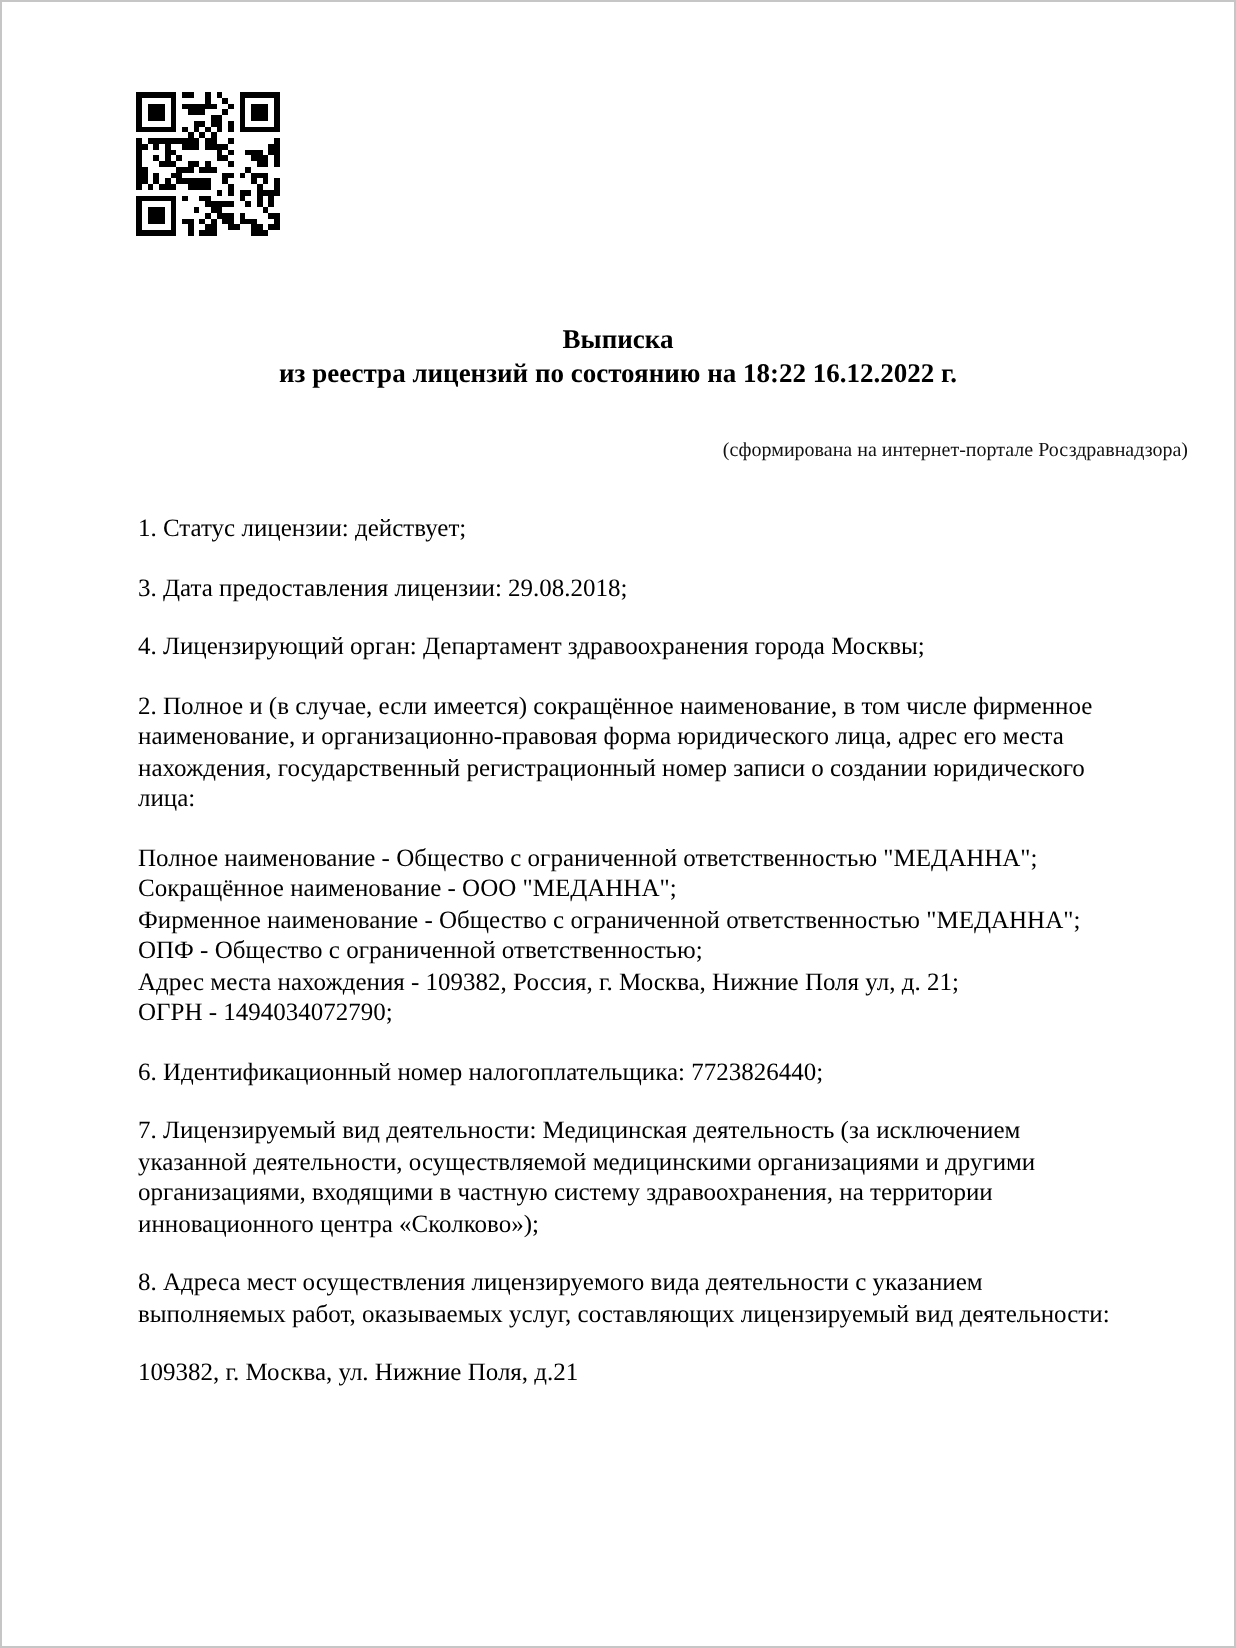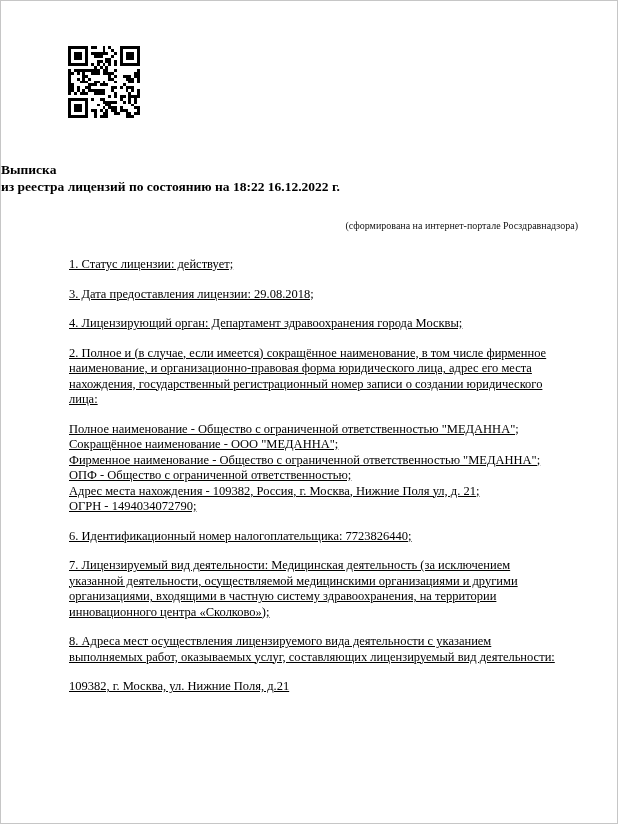--- a/index.html
+++ b/index.html
@@ -23,49 +23,48 @@
     left: 67px;
     top: 45px;
     width: 72px;
     height: 72px;
   }
   .title-block {
     position: absolute;
     top: 160px;
     left: 0;
     width: 100%;
-    text-align: left;
+    text-align: center;
     font-weight: bold;
     font-size: 13.5px;
     line-height: 17px;
   }
   .subtitle {
     position: absolute;
     top: 219px;
     left: 0;
     width: 100%;
     box-sizing: border-box;
-    padding-right: 39px;
+    padding-right: 23px;
     text-align: right;
     font-size: 10px;
     color: #111111;
   }
   .doc-body {
     position: absolute;
     top: 256px;
     left: 68px;
     width: 498px;
     font-size: 12.5px;
   }
   .doc-body .block {
     margin: 0 0 14px 0;
   }
   .doc-body .line {
     line-height: 15.5px;
-    text-decoration: underline;
   }
 </style>
 </head>
 <body>
 
 <div class="page">
 
   <svg class="qr" viewBox="0 0 25 25" shape-rendering="crispEdges" xmlns="http://www.w3.org/2000/svg">
       <path d="M0 0h1v1h-1zM1 0h1v1h-1zM2 0h1v1h-1zM3 0h1v1h-1zM4 0h1v1h-1zM5 0h1v1h-1zM6 0h1v1h-1zM8 0h1v1h-1zM9 0h1v1h-1zM12 0h1v1h-1zM14 0h1v1h-1zM18 0h1v1h-1zM19 0h1v1h-1zM20 0h1v1h-1zM21 0h1v1h-1zM22 0h1v1h-1zM23 0h1v1h-1zM24 0h1v1h-1zM0 1h1v1h-1zM6 1h1v1h-1zM12 1h1v1h-1zM15 1h1v1h-1zM18 1h1v1h-1zM24 1h1v1h-1zM0 2h1v1h-1zM2 2h1v1h-1zM3 2h1v1h-1zM4 2h1v1h-1zM6 2h1v1h-1zM8 2h1v1h-1zM9 2h1v1h-1zM10 2h1v1h-1zM11 2h1v1h-1zM12 2h1v1h-1zM13 2h1v1h-1zM16 2h1v1h-1zM18 2h1v1h-1zM20 2h1v1h-1zM21 2h1v1h-1zM22 2h1v1h-1zM24 2h1v1h-1zM0 3h1v1h-1zM2 3h1v1h-1zM3 3h1v1h-1zM4 3h1v1h-1zM6 3h1v1h-1zM9 3h1v1h-1zM10 3h1v1h-1zM11 3h1v1h-1zM15 3h1v1h-1zM18 3h1v1h-1zM20 3h1v1h-1zM21 3h1v1h-1zM22 3h1v1h-1zM24 3h1v1h-1zM0 4h1v1h-1zM2 4h1v1h-1zM3 4h1v1h-1zM4 4h1v1h-1zM6 4h1v1h-1zM13 4h1v1h-1zM14 4h1v1h-1zM18 4h1v1h-1zM20 4h1v1h-1zM21 4h1v1h-1zM22 4h1v1h-1zM24 4h1v1h-1zM0 5h1v1h-1zM6 5h1v1h-1zM10 5h1v1h-1zM11 5h1v1h-1zM13 5h1v1h-1zM14 5h1v1h-1zM16 5h1v1h-1zM18 5h1v1h-1zM24 5h1v1h-1zM0 6h1v1h-1zM1 6h1v1h-1zM2 6h1v1h-1zM3 6h1v1h-1zM4 6h1v1h-1zM5 6h1v1h-1zM6 6h1v1h-1zM8 6h1v1h-1zM10 6h1v1h-1zM12 6h1v1h-1zM14 6h1v1h-1zM16 6h1v1h-1zM18 6h1v1h-1zM19 6h1v1h-1zM20 6h1v1h-1zM21 6h1v1h-1zM22 6h1v1h-1zM23 6h1v1h-1zM24 6h1v1h-1zM9 7h1v1h-1zM11 7h1v1h-1zM13 7h1v1h-1zM0 8h1v1h-1zM2 8h1v1h-1zM3 8h1v1h-1zM4 8h1v1h-1zM5 8h1v1h-1zM6 8h1v1h-1zM7 8h1v1h-1zM8 8h1v1h-1zM9 8h1v1h-1zM10 8h1v1h-1zM12 8h1v1h-1zM13 8h1v1h-1zM16 8h1v1h-1zM24 8h1v1h-1zM0 9h1v1h-1zM1 9h1v1h-1zM3 9h1v1h-1zM5 9h1v1h-1zM8 9h1v1h-1zM9 9h1v1h-1zM10 9h1v1h-1zM12 9h1v1h-1zM13 9h1v1h-1zM14 9h1v1h-1zM15 9h1v1h-1zM23 9h1v1h-1zM24 9h1v1h-1zM0 10h1v1h-1zM5 10h1v1h-1zM6 10h1v1h-1zM14 10h1v1h-1zM16 10h1v1h-1zM19 10h1v1h-1zM20 10h1v1h-1zM21 10h1v1h-1zM23 10h1v1h-1zM24 10h1v1h-1zM0 11h1v1h-1zM3 11h1v1h-1zM5 11h1v1h-1zM7 11h1v1h-1zM14 11h1v1h-1zM15 11h1v1h-1zM20 11h1v1h-1zM21 11h1v1h-1zM22 11h1v1h-1zM24 11h1v1h-1zM0 12h1v1h-1zM4 12h1v1h-1zM5 12h1v1h-1zM6 12h1v1h-1zM9 12h1v1h-1zM10 12h1v1h-1zM12 12h1v1h-1zM16 12h1v1h-1zM21 12h1v1h-1zM22 12h1v1h-1zM24 12h1v1h-1zM0 13h1v1h-1zM1 13h1v1h-1zM7 13h1v1h-1zM8 13h1v1h-1zM9 13h1v1h-1zM11 13h1v1h-1zM12 13h1v1h-1zM13 13h1v1h-1zM19 13h1v1h-1zM0 14h1v1h-1zM1 14h1v1h-1zM3 14h1v1h-1zM6 14h1v1h-1zM7 14h1v1h-1zM15 14h1v1h-1zM16 14h1v1h-1zM18 14h1v1h-1zM20 14h1v1h-1zM21 14h1v1h-1zM22 14h1v1h-1zM0 15h1v1h-1zM1 15h1v1h-1zM3 15h1v1h-1zM5 15h1v1h-1zM7 15h1v1h-1zM8 15h1v1h-1zM9 15h1v1h-1zM10 15h1v1h-1zM11 15h1v1h-1zM12 15h1v1h-1zM15 15h1v1h-1zM20 15h1v1h-1zM22 15h1v1h-1zM24 15h1v1h-1zM0 16h1v1h-1zM2 16h1v1h-1zM4 16h1v1h-1zM5 16h1v1h-1zM6 16h1v1h-1zM9 16h1v1h-1zM10 16h1v1h-1zM11 16h1v1h-1zM12 16h1v1h-1zM16 16h1v1h-1zM21 16h1v1h-1zM24 16h1v1h-1zM14 17h1v1h-1zM16 17h1v1h-1zM18 17h1v1h-1zM19 17h1v1h-1zM21 17h1v1h-1zM22 17h1v1h-1zM23 17h1v1h-1zM24 17h1v1h-1zM0 18h1v1h-1zM1 18h1v1h-1zM2 18h1v1h-1zM3 18h1v1h-1zM4 18h1v1h-1zM5 18h1v1h-1zM6 18h1v1h-1zM8 18h1v1h-1zM11 18h1v1h-1zM12 18h1v1h-1zM18 18h1v1h-1zM21 18h1v1h-1zM23 18h1v1h-1zM0 19h1v1h-1zM6 19h1v1h-1zM12 19h1v1h-1zM13 19h1v1h-1zM14 19h1v1h-1zM15 19h1v1h-1zM16 19h1v1h-1zM19 19h1v1h-1zM21 19h1v1h-1zM23 19h1v1h-1zM0 20h1v1h-1zM2 20h1v1h-1zM3 20h1v1h-1zM4 20h1v1h-1zM6 20h1v1h-1zM10 20h1v1h-1zM13 20h1v1h-1zM14 20h1v1h-1zM22 20h1v1h-1zM0 21h1v1h-1zM2 21h1v1h-1zM3 21h1v1h-1zM4 21h1v1h-1zM6 21h1v1h-1zM12 21h1v1h-1zM14 21h1v1h-1zM15 21h1v1h-1zM16 21h1v1h-1zM18 21h1v1h-1zM23 21h1v1h-1zM24 21h1v1h-1zM0 22h1v1h-1zM2 22h1v1h-1zM3 22h1v1h-1zM4 22h1v1h-1zM6 22h1v1h-1zM8 22h1v1h-1zM9 22h1v1h-1zM11 22h1v1h-1zM13 22h1v1h-1zM15 22h1v1h-1zM16 22h1v1h-1zM18 22h1v1h-1zM19 22h1v1h-1zM20 22h1v1h-1zM24 22h1v1h-1zM0 23h1v1h-1zM6 23h1v1h-1zM9 23h1v1h-1zM12 23h1v1h-1zM13 23h1v1h-1zM16 23h1v1h-1zM17 23h1v1h-1zM20 23h1v1h-1zM21 23h1v1h-1zM23 23h1v1h-1zM24 23h1v1h-1zM0 24h1v1h-1zM1 24h1v1h-1zM2 24h1v1h-1zM3 24h1v1h-1zM4 24h1v1h-1zM5 24h1v1h-1zM6 24h1v1h-1zM9 24h1v1h-1zM11 24h1v1h-1zM12 24h1v1h-1zM13 24h1v1h-1zM20 24h1v1h-1zM21 24h1v1h-1zM22 24h1v1h-1z" fill="#000000"></path>
     </svg>

